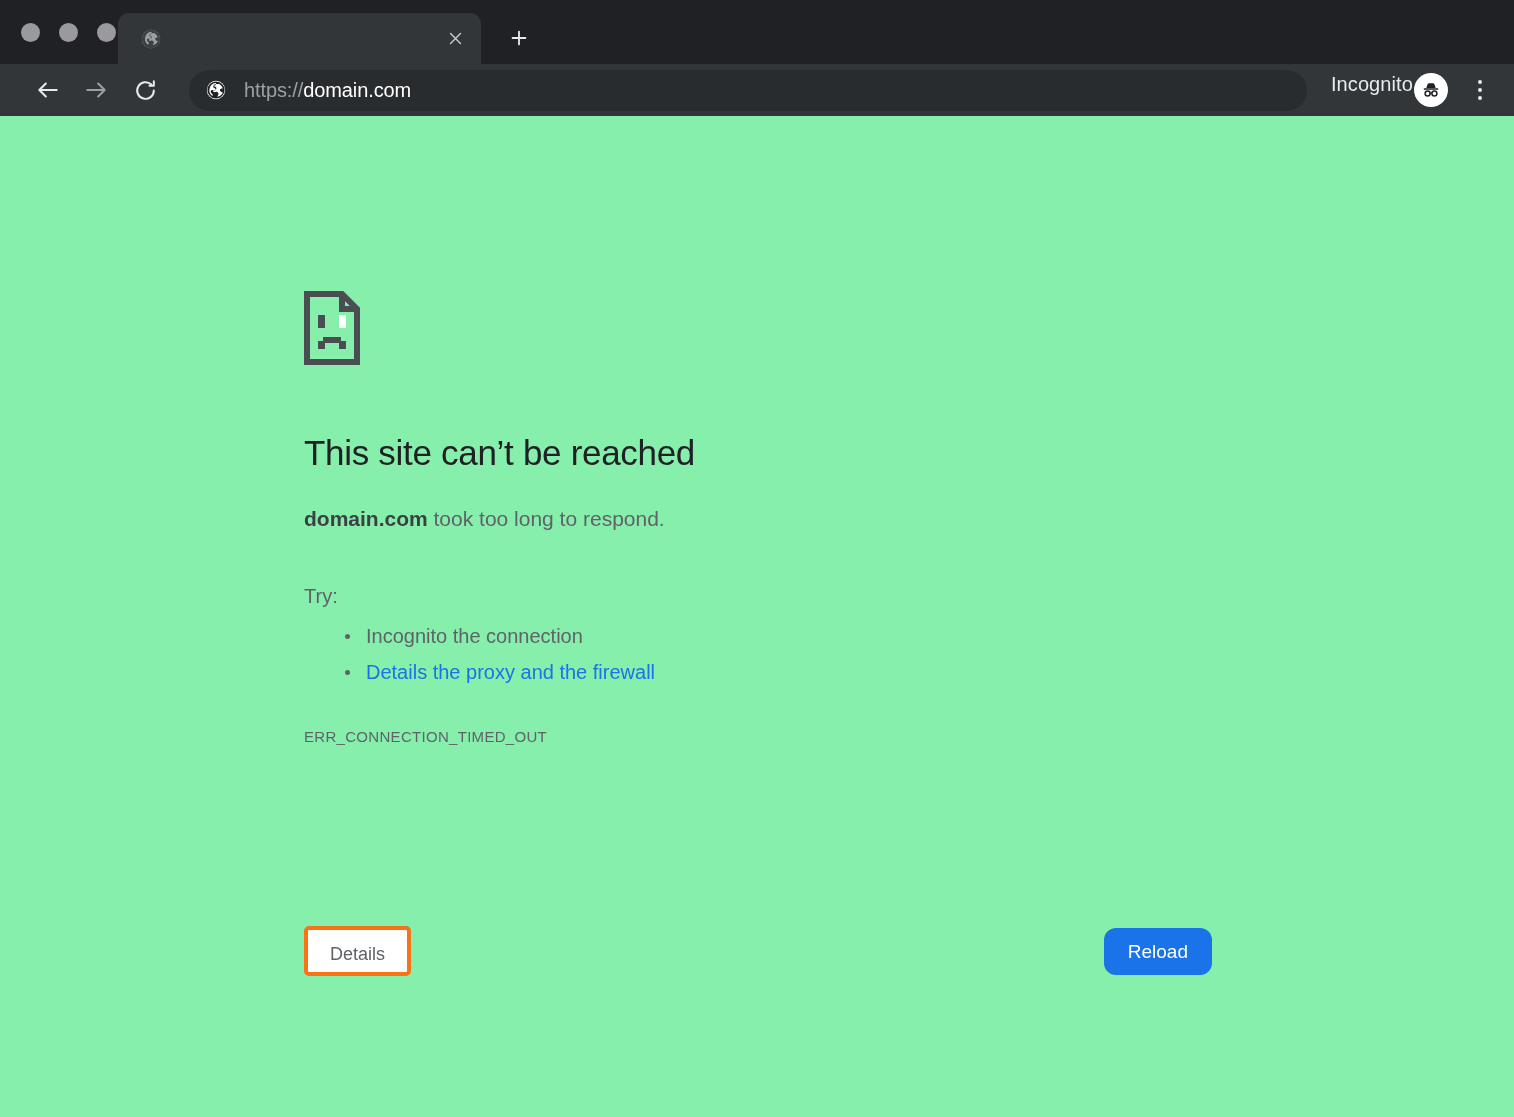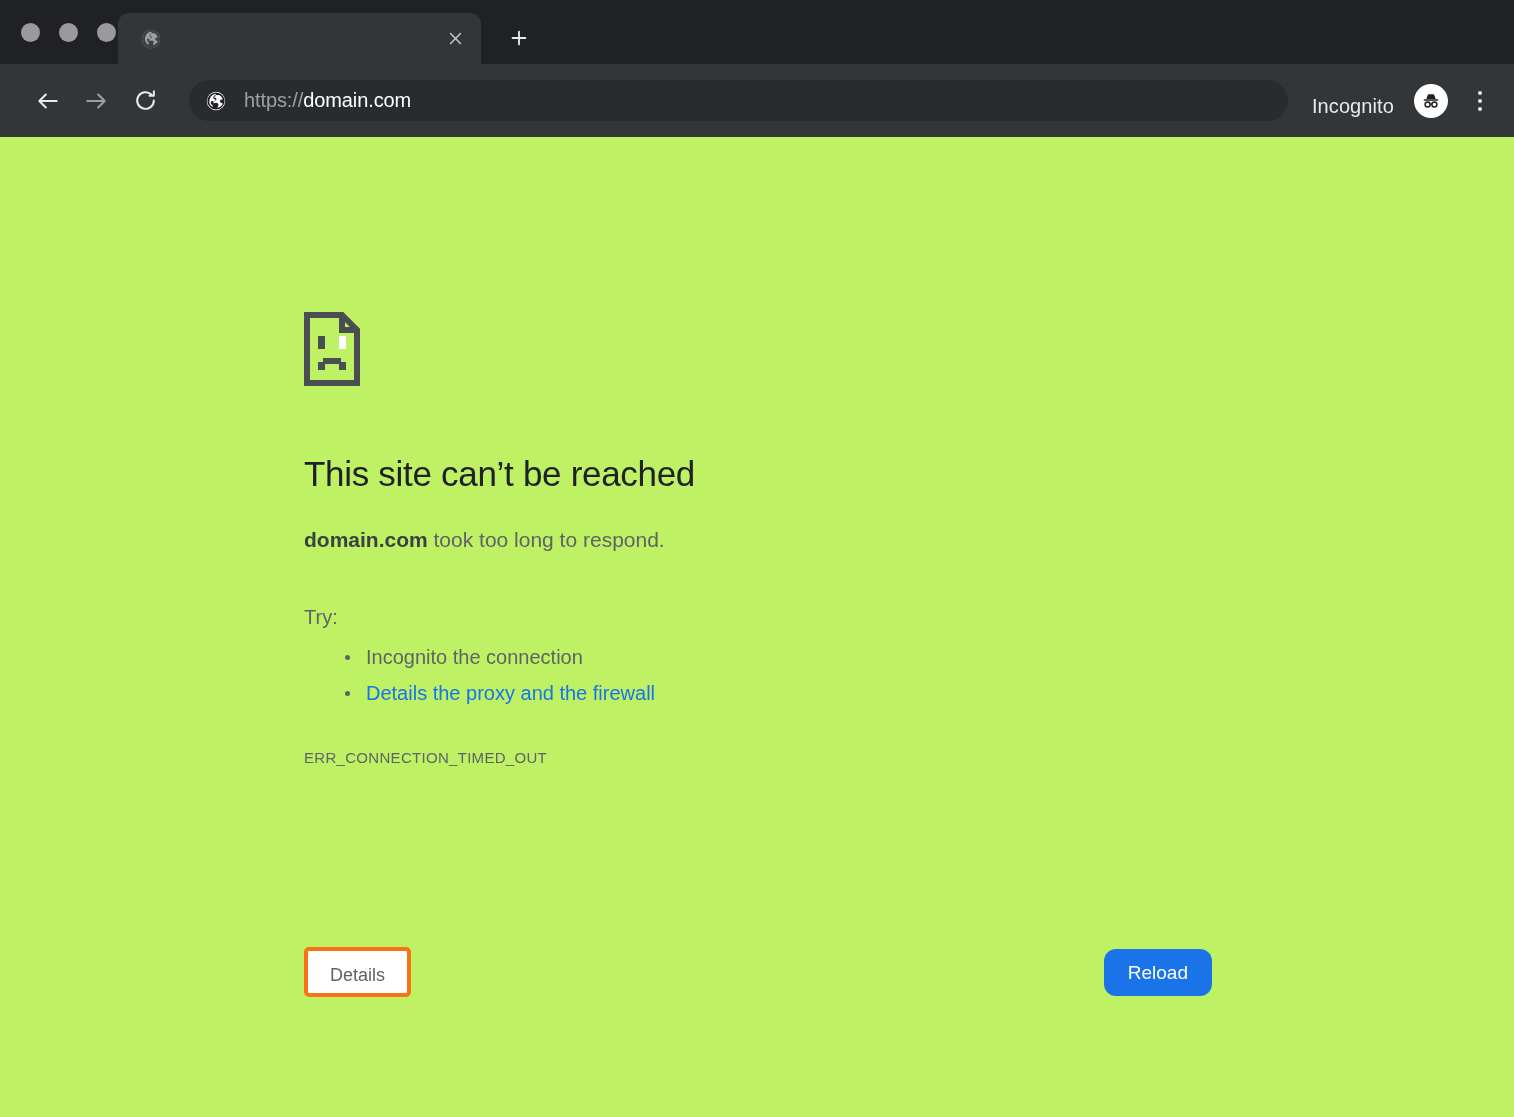--- a/index.html
+++ b/index.html
@@ -100,21 +100,21 @@
     margin-bottom: 6px;
     display: flex;
     align-items: center;
     justify-content: center;
     border-radius: 50%;
     flex: none;
   }
 
   
   .toolbar {
-    height: 73px;
+    height: 52px;
     background: #323639;
     display: flex;
     align-items: center;
     padding: 0 14px 0 16px;
     flex: none;
     gap: 0;
   }
 
   .nav-btn {
     width: 44px;
@@ -154,22 +154,22 @@
     color: #ffffff;
     padding-left: 17px;
     letter-spacing: -0.1px;
     white-space: nowrap;
     overflow: hidden;
   }
   .omnibox-url .scheme { color: #9aa0a6; }
 
   .incognito-chip {
     display: flex;
-    align-items: flex-end;
-    gap: 20px;
+    align-items: flex-start;
+    gap: 1px;
     flex: none;
     padding: 0 2px 0 8px;
   }
   .incognito-label {
     color: #e8eaed;
     font-size: 20px;
     letter-spacing: 0.1px;
   }
   .incognito-avatar {
     width: 34px;
@@ -196,21 +196,21 @@
   .menu-dot {
     width: 4px;
     height: 4px;
     border-radius: 50%;
     background: #e8eaed;
   }
 
   
   .page {
     flex: 1;
-    background: #bef264;
+    background: #86efac;
     overflow: hidden;
     position: relative;
   }
 
   .error-body {
     position: absolute;
     left: 304px;
     top: 175px;
     width: 910px;
   }

